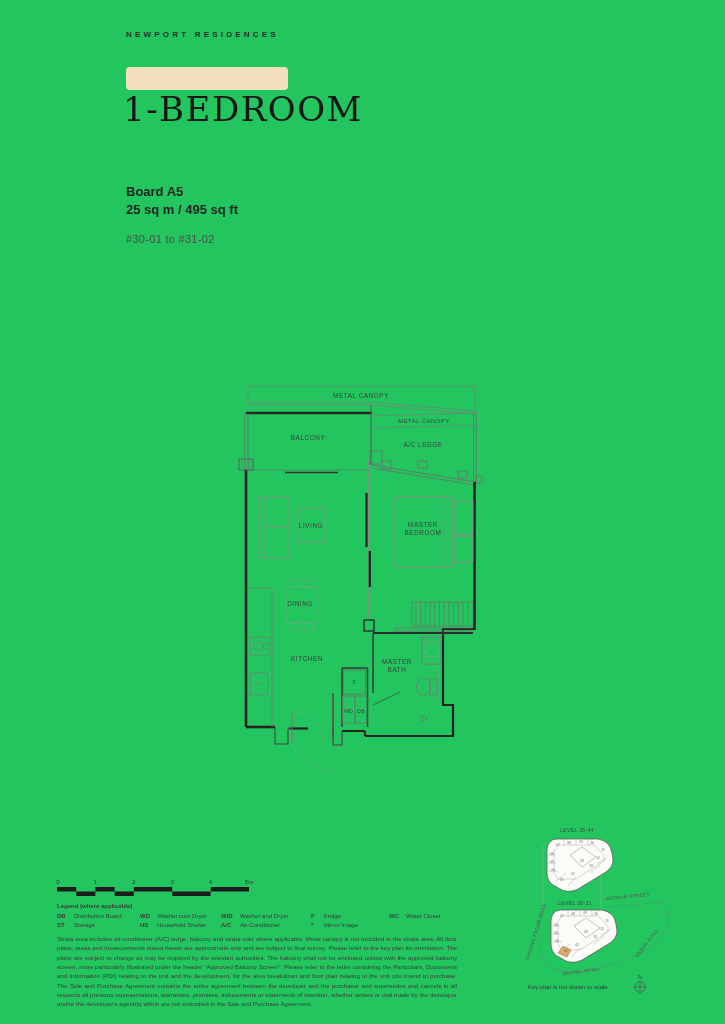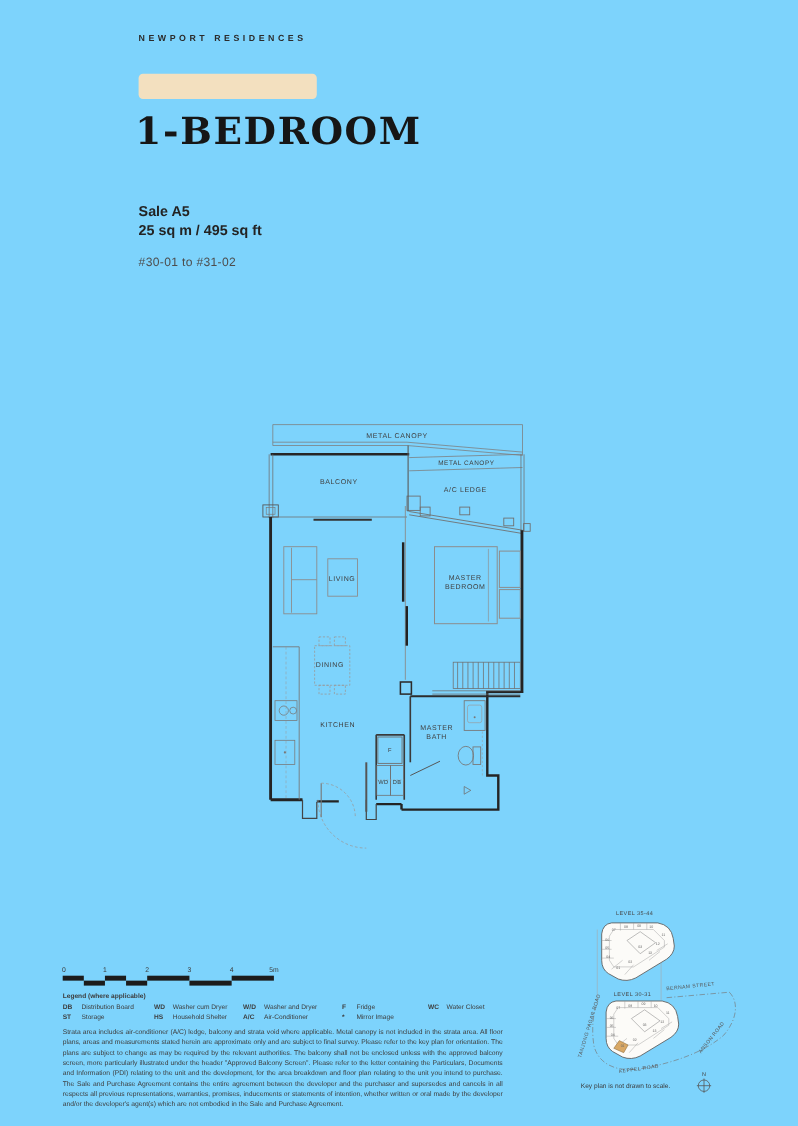--- a/index.html
+++ b/index.html
@@ -1,21 +1,21 @@
 <!DOCTYPE html>
 <html><head>
 <meta charset="utf-8">
 <style>
   html,body{margin:0;padding:0;background:#e8e8e8;}
-  .page{position:relative;width:725px;height:1024px;background:#7dd3fc;margin:0 auto;overflow:hidden;
+  .page{position:relative;width:725px;height:1024px;background:#22c55e;margin:0 auto;overflow:hidden;
         font-family:"Liberation Sans",sans-serif;color:#222;}
   .abs{position:absolute;}
   .brand{left:126px;top:30px;font-size:8px;font-weight:bold;letter-spacing:3.2px;color:#2b2b2b;}
   .beige-bar{left:126px;top:67px;width:162px;height:23px;background:#f3e0bf;border-radius:4px;}
-  .title{left:123px;top:100px;font-family:"DejaVu Serif",serif;font-size:34px;font-weight:700;
+  .title{left:123px;top:89px;font-family:"DejaVu Serif",serif;font-size:34px;font-weight:400;
          letter-spacing:1.5px;color:#161616;}
   .type-block{left:126px;top:183px;font-size:13px;font-weight:bold;color:#232323;line-height:18px;}
   .stacks{left:126px;top:233px;font-size:11px;color:#4d4d4d;letter-spacing:.3px;}
   .disclaimer{left:57px;top:934px;width:400px;font-size:6.15px;line-height:1.52;text-align:justify;color:#3d3d3d;}
   .legend{left:57px;top:903px;width:480px;height:30px;font-size:6px;color:#3c3c3c;}
   .legend .t{position:absolute;white-space:nowrap;}
   .legend .b{font-weight:bold;}
   
   .plan-label{font-family:"Liberation Sans",sans-serif;font-size:6.4px;letter-spacing:.55px;
               fill:#3f3f3f;text-anchor:middle;}
@@ -31,21 +31,21 @@
 </head>
 <body>
 
 <div class="page">
 
   <div class="abs brand">NEWPORT RESIDENCES</div>
   <div class="abs beige-bar"></div>
   <div class="abs title">1-BEDROOM</div>
 
   <div class="abs type-block">
-    <div>Sale A5</div>
+    <div>Board A5</div>
     <div>25 sq m / 495 sq ft</div>
   </div>
   <div class="abs stacks">#30-01 to #31-02</div>
 
   <svg class="abs" style="left:230px;top:375px;" width="270" height="400" viewBox="0 0 270 400">
 
     <g stroke="#7d7d7d" stroke-width=".7" fill="none">
       <path d="M18,11 H245 V39 L140,30 H18 Z"></path>
       <path d="M18,27 H140 L245,36"></path>
     </g>

